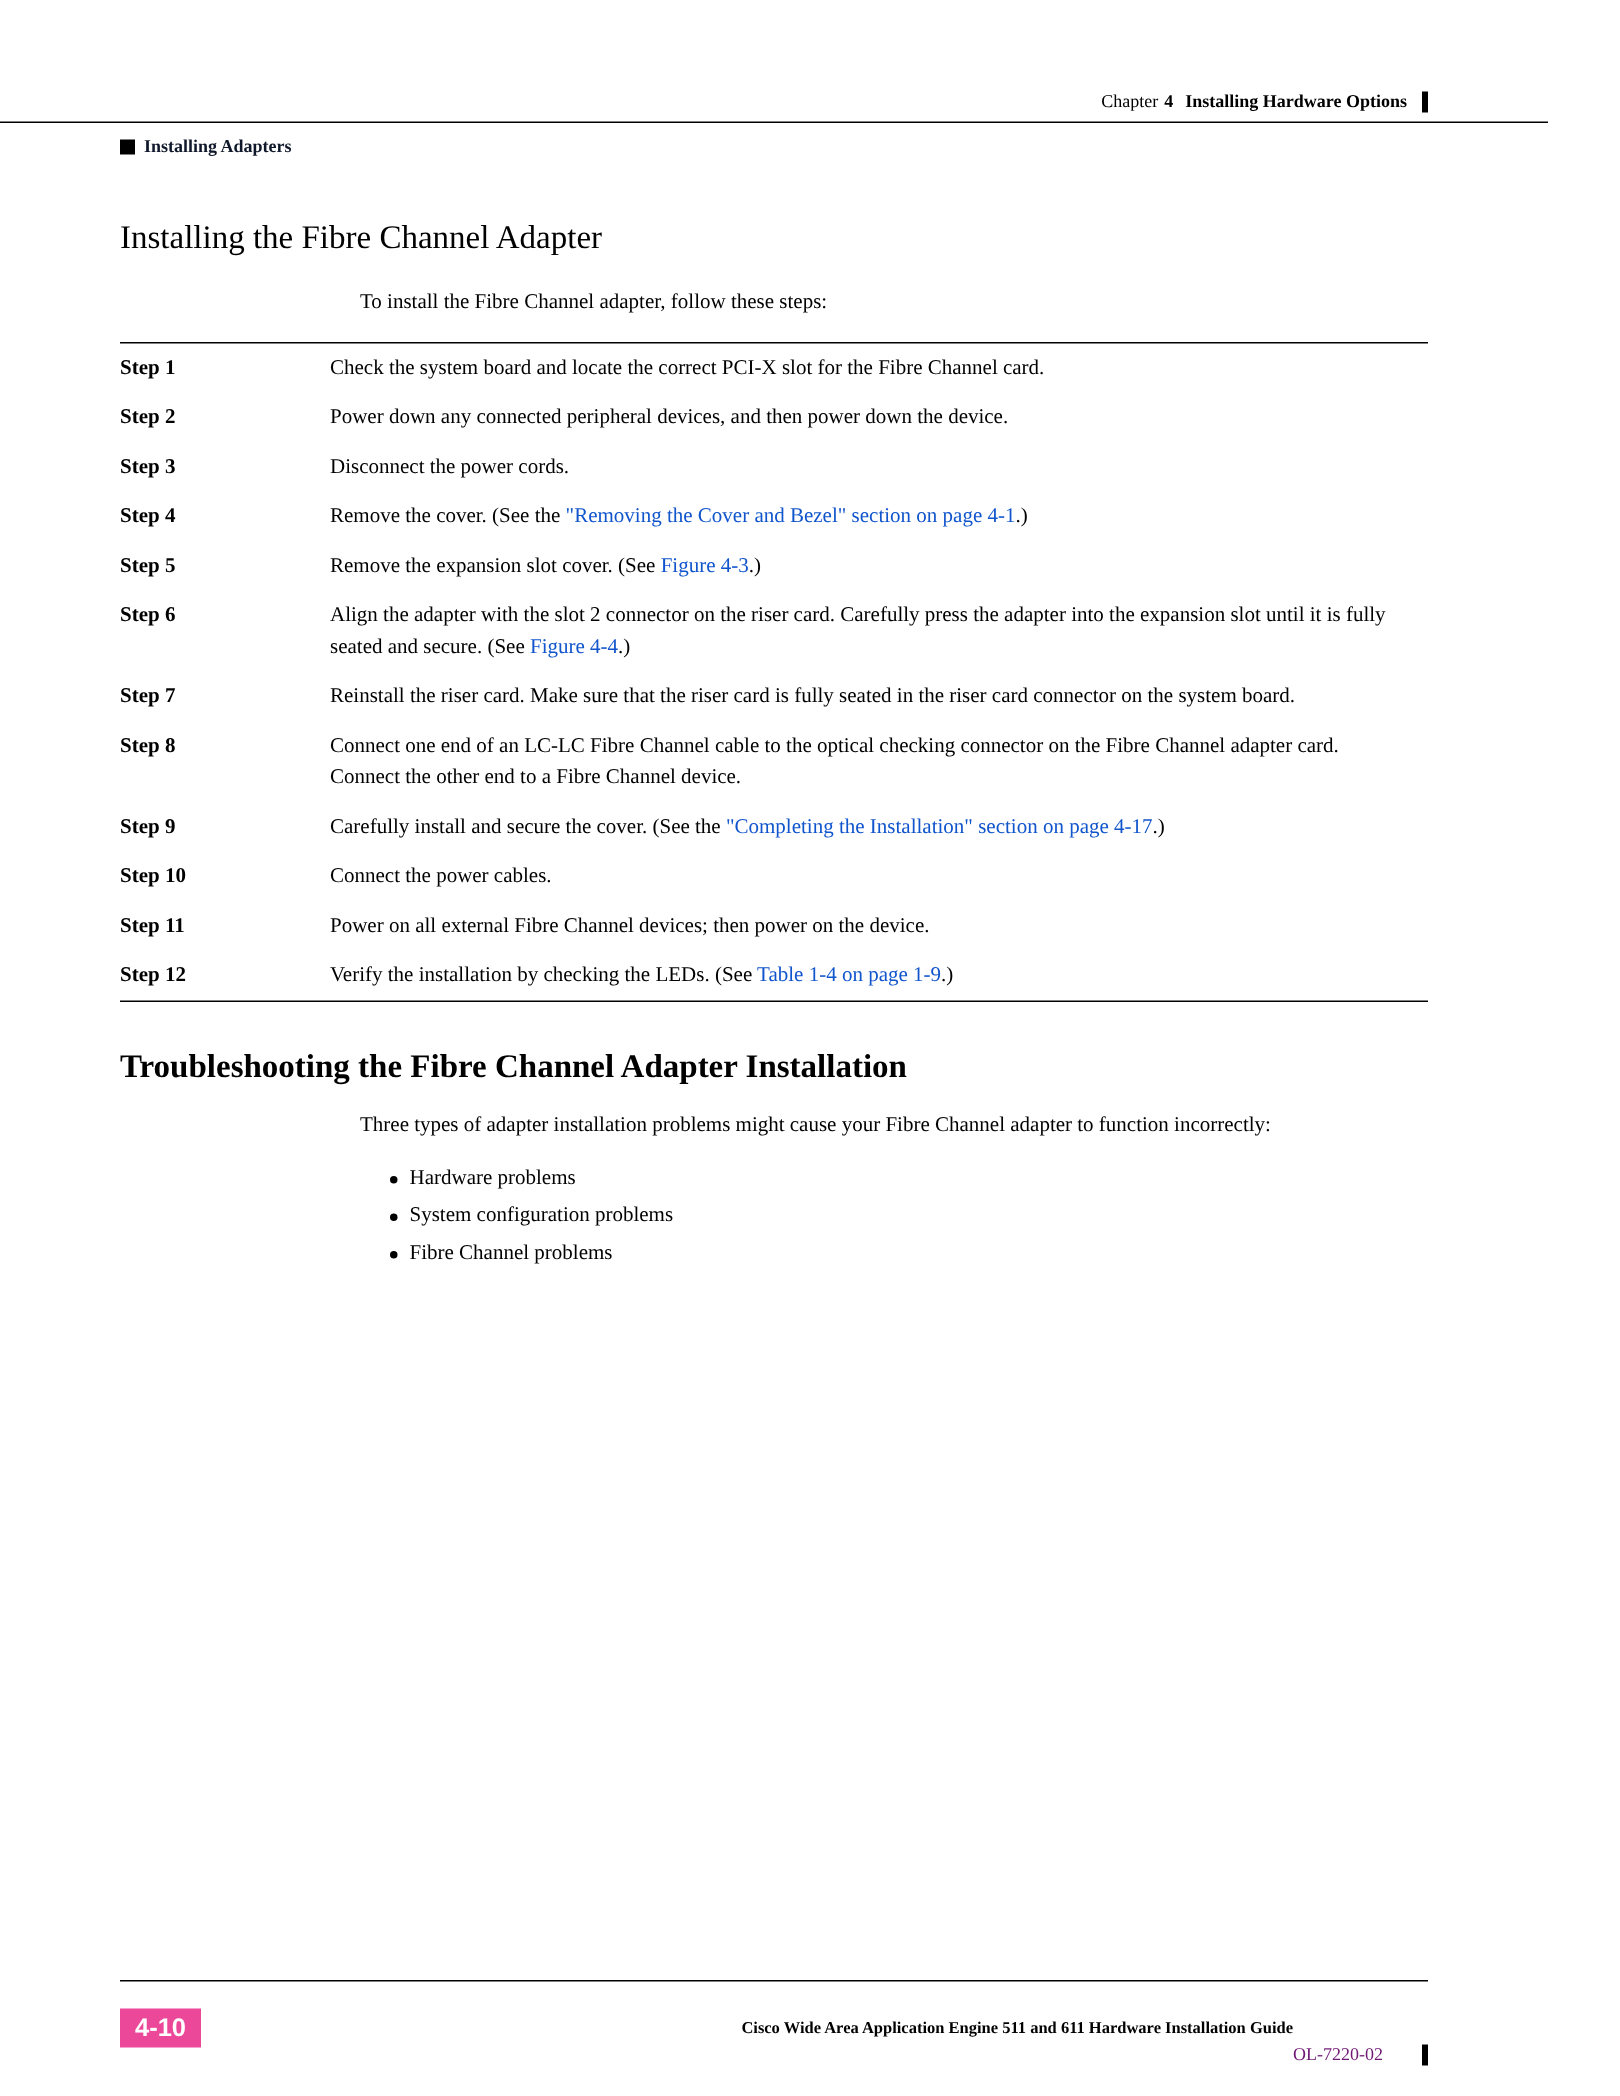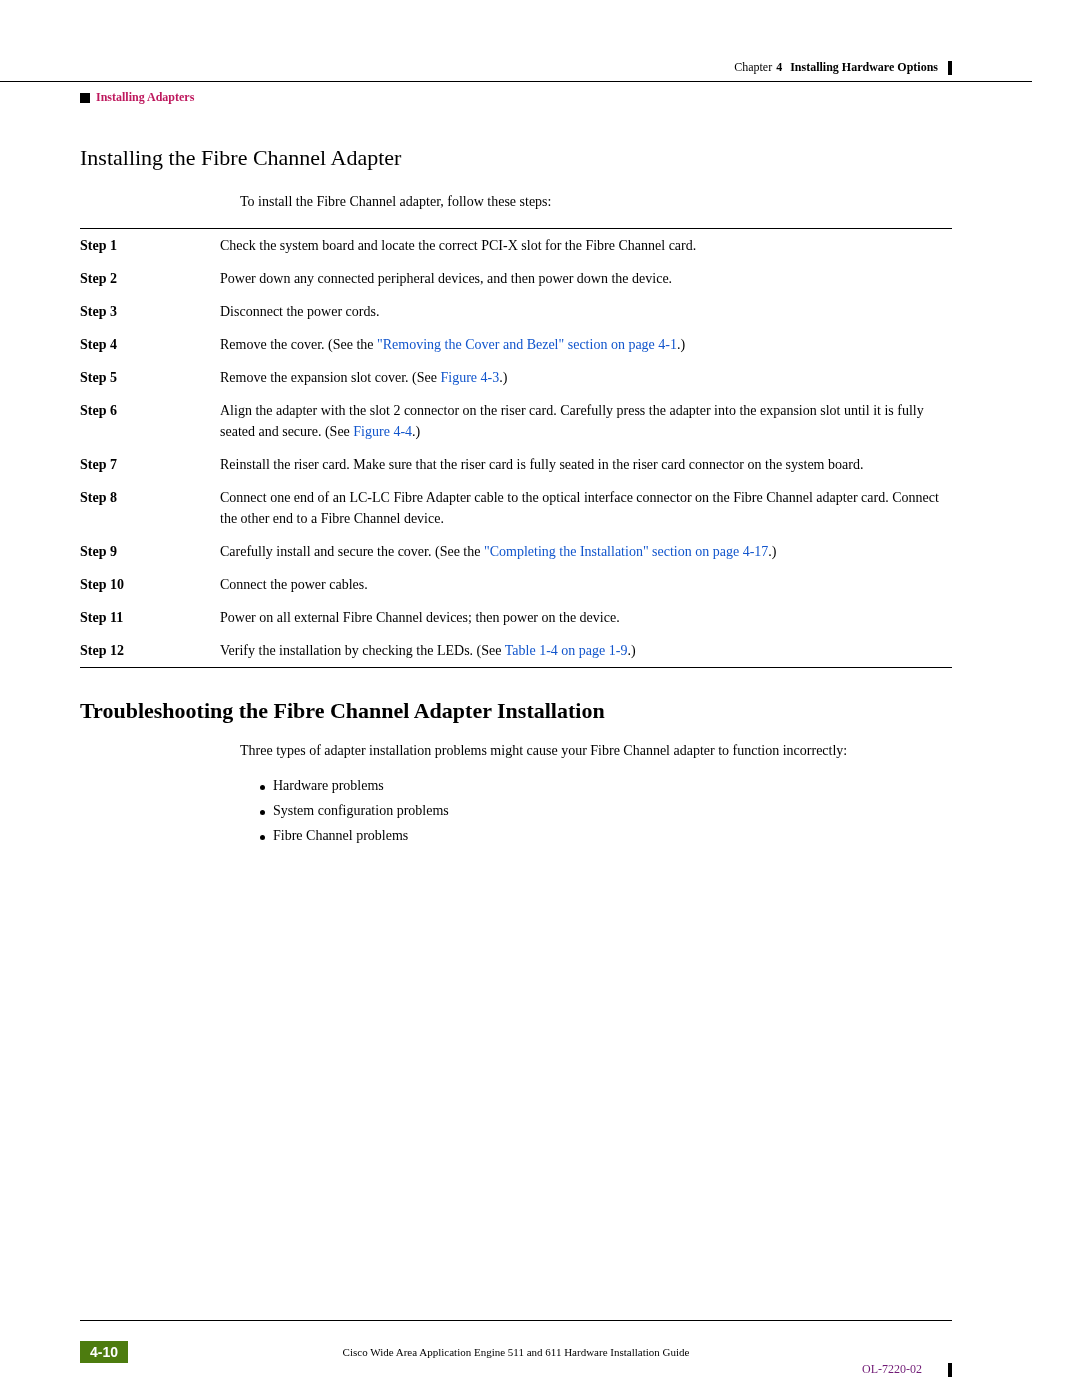--- a/index.html
+++ b/index.html
@@ -45,21 +45,21 @@
     .subheader-square {
       width: 10px;
       height: 10px;
       background: #000;
       display: inline-block;
       flex-shrink: 0;
     }
     .subheader-text {
       font-size: 12px;
       font-weight: bold;
-      color: #be185d;
+      color: #0f172a;
     }
     
     .content {
       padding: 30px 80px 20px 80px;
     }
     
     .section-title {
       font-size: 22px;
       font-weight: normal;
       color: #000;
@@ -150,32 +150,32 @@
       border-top: 1.5px solid #000;
       margin: 0 80px;
     }
     .footer-content {
       display: flex;
       justify-content: space-between;
       align-items: center;
       padding: 6px 80px 20px 80px;
     }
     .footer-page-num {
-      background: #4d7c0f;
+      background: #ec4899;
       color: #fff;
-      font-size: 14px;
+      font-size: 17px;
       font-weight: bold;
       padding: 3px 10px;
       font-family: Arial, sans-serif;
     }
     .footer-doc-title {
       font-size: 11px;
-      font-weight: normal;
+      font-weight: bold;
       color: #000;
-      text-align: center;
+      text-align: right;
       flex: 1;
       margin-left: 42px;
     }
     .footer-doc-num {
       font-size: 12px;
       color: #701a75;
       display: flex;
       align-items: center;
       gap: 20px;
       margin-top: 35px;
@@ -253,21 +253,21 @@
           </td>
         </tr>
 
         <tr>
           <td class="step-label"><span>Step 7</span></td>
           <td class="step-content"><span>Reinstall the riser card. Make sure that the riser card is fully seated in the riser card connector on the system board.</span></td>
         </tr>
 
         <tr>
           <td class="step-label"><span>Step 8</span></td>
-          <td class="step-content"><span>Connect one end of an LC-LC Fibre Adapter cable to the optical interface connector on the Fibre Channel adapter card. Connect the other end to a Fibre Channel device.</span></td>
+          <td class="step-content"><span>Connect one end of an LC-LC Fibre Channel cable to the optical checking connector on the Fibre Channel adapter card. Connect the other end to a Fibre Channel device.</span></td>
         </tr>
 
         <tr>
           <td class="step-label"><span>Step 9</span></td>
           <td class="step-content">
             <span>Carefully install and secure the cover. (See the </span><a class="link-blue" href="#">"Completing the Installation" section on page 4-17</a><span>.)</span>
           </td>
         </tr>
 
         <tr>

